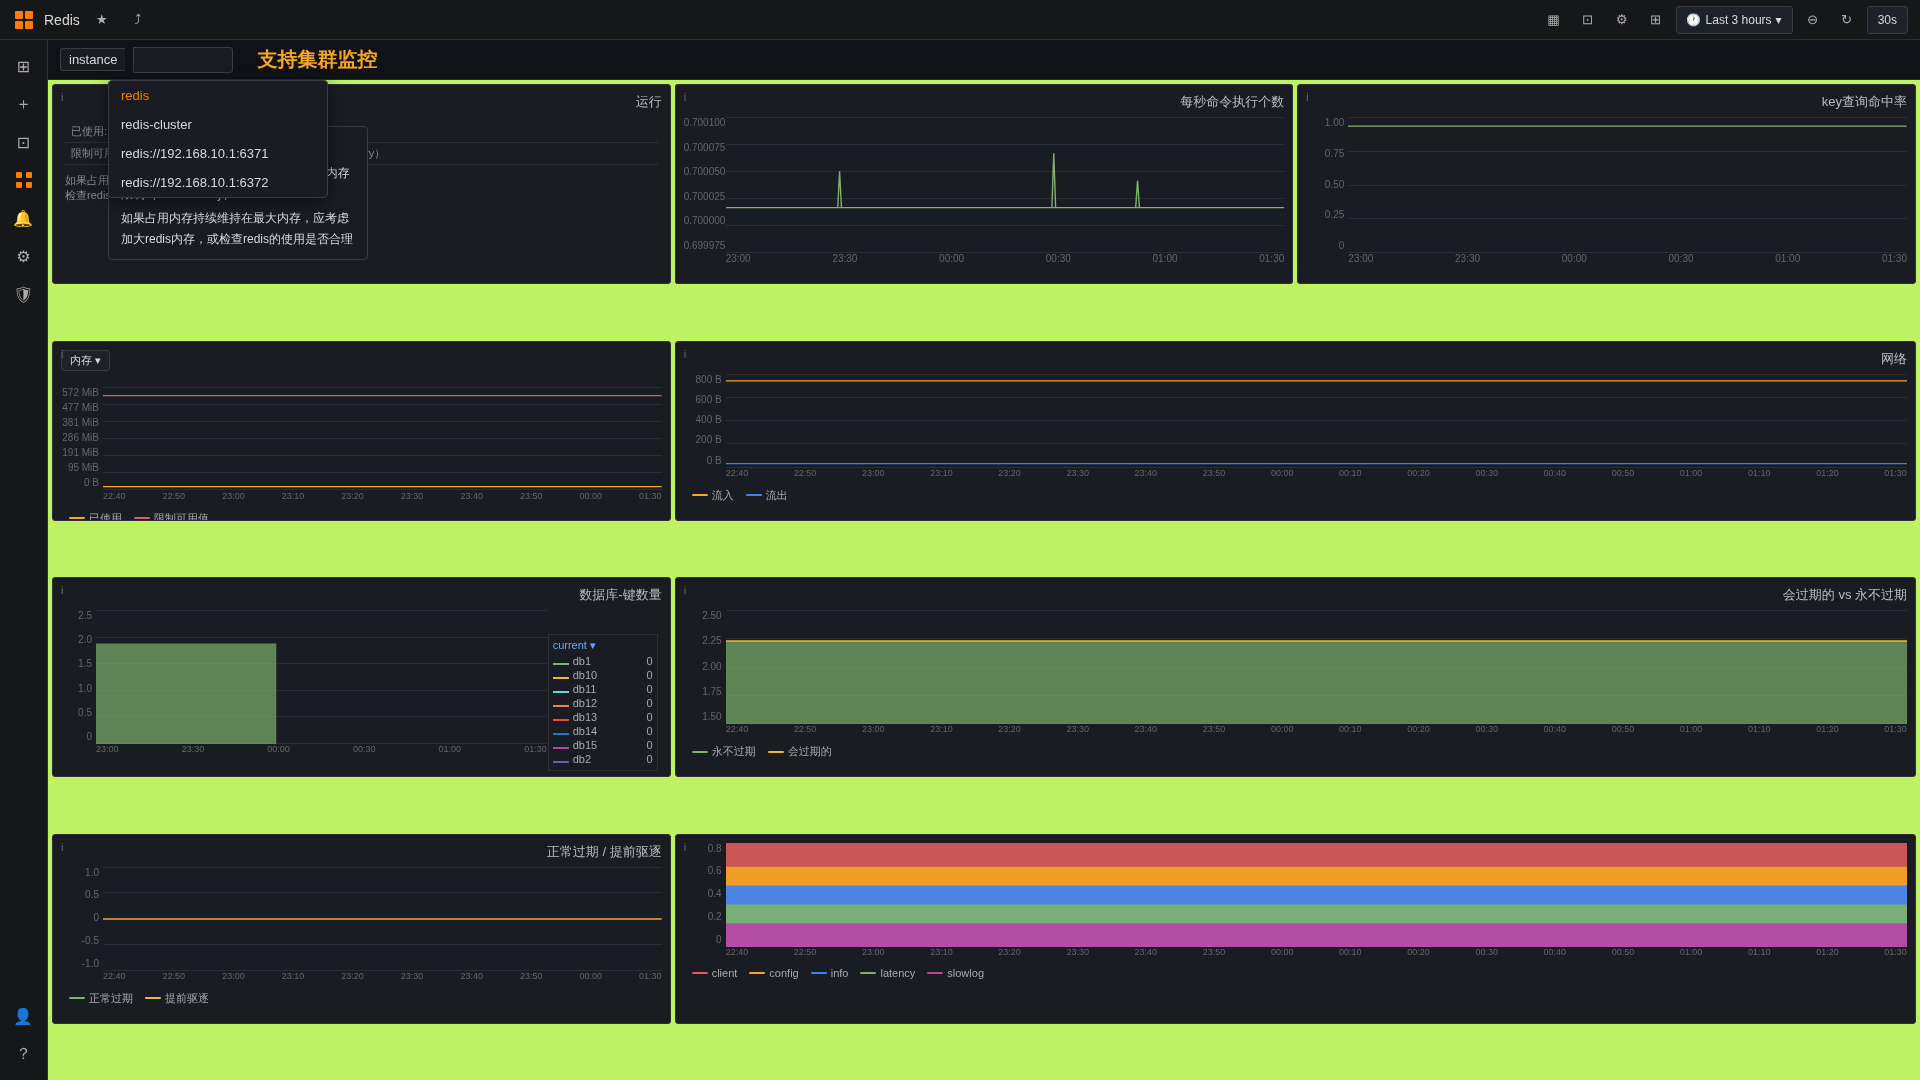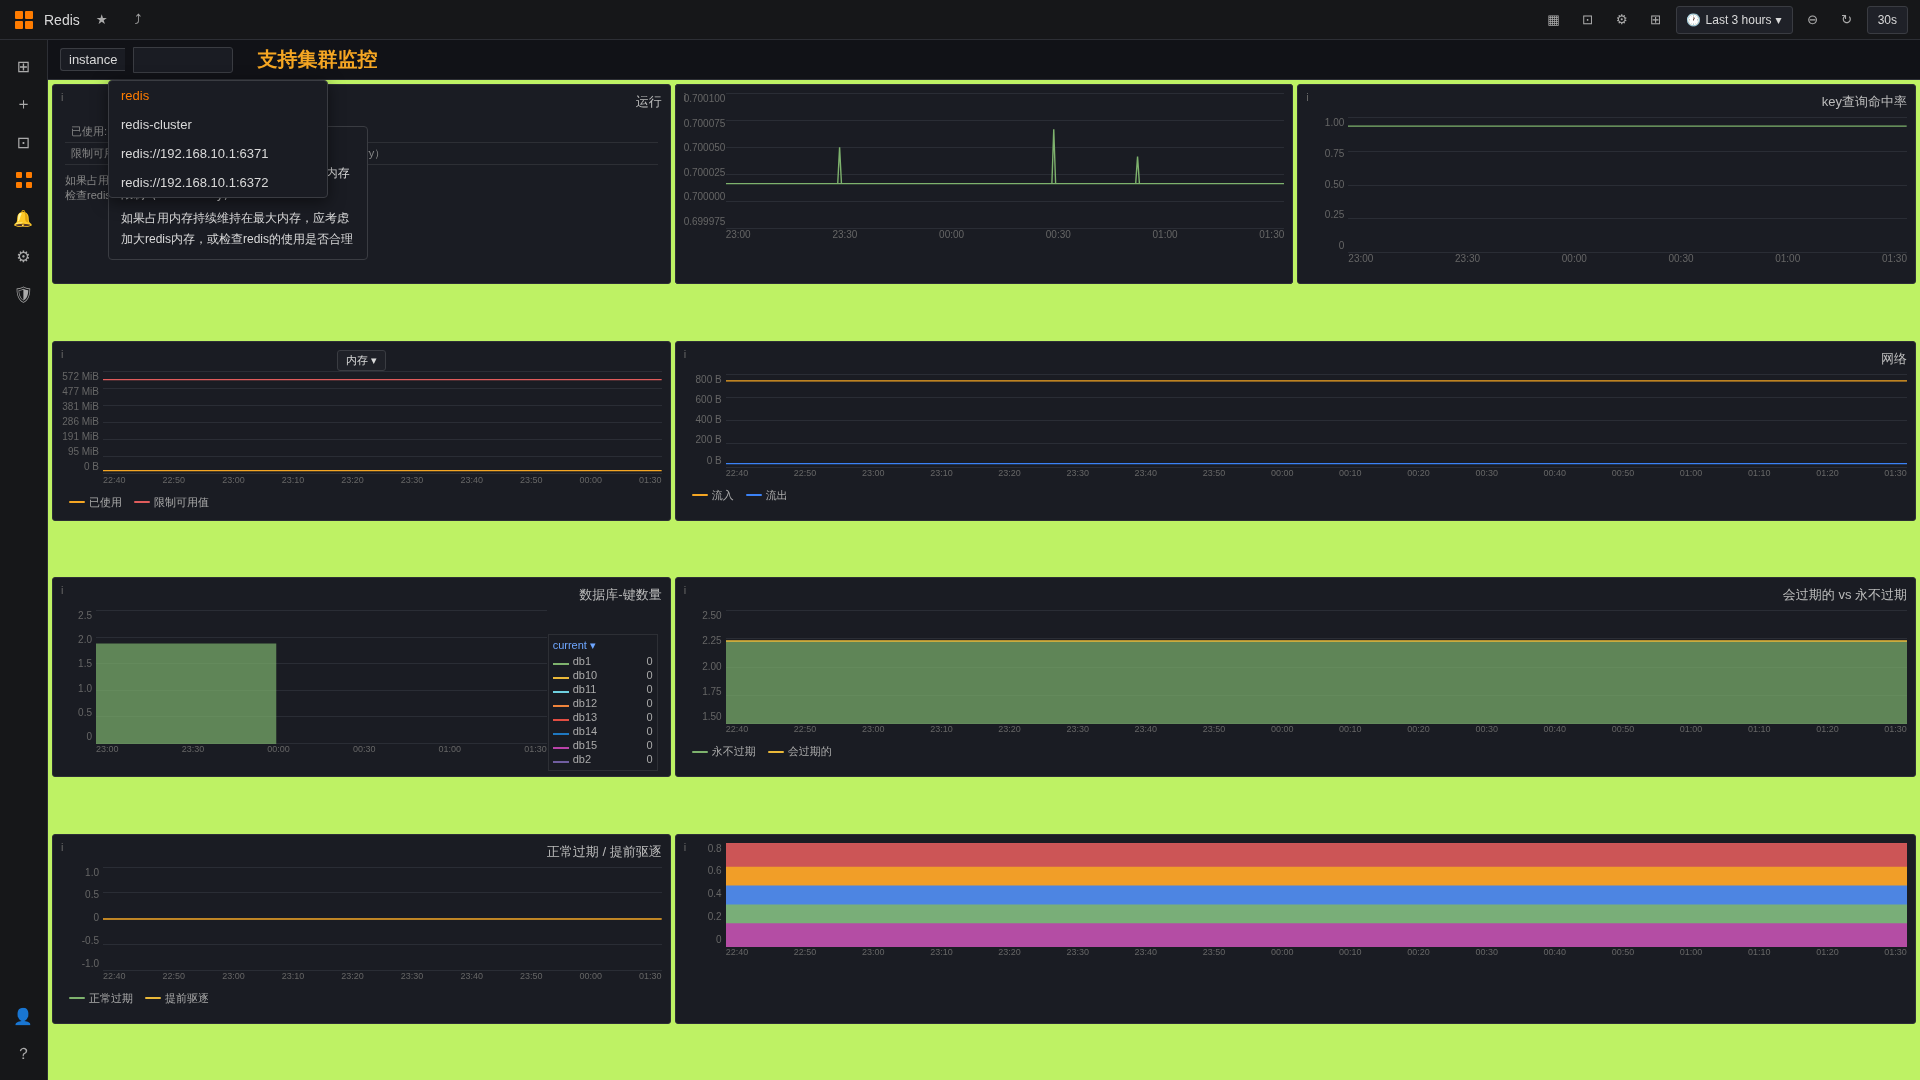--- a/index.html
+++ b/index.html
@@ -471,20 +471,21 @@
 
           <circle cx="100" cy="110" r="8" fill="#2d2f35"></circle>
 
           <text x="100" y="100" text-anchor="middle" fill="white" font-size="22" font-weight="bold">0%</text>
         </svg>
       </div>
     </div>
 
     <div class="panel panel-row1-2" style="grid-column:2; grid-row:1;">
       <div class="panel-info">i</div>
+      <div class="panel-title">每秒命令执行个数</div>
       <div class="chart-area">
         <div class="grid-lines">
           <div class="grid-line"></div>
             <div class="grid-line"></div>
           <div class="grid-line"></div>
             <div class="grid-line"></div>
           <div class="grid-line"></div>
             <div class="grid-line"></div>
         </div>
         <div class="axis-labels-y">
@@ -544,21 +545,21 @@
             <span>00:00</span>
             <span>00:30</span>
             <span>01:00</span>
             <span>01:30</span>
         </div>
       </div>
     </div>
 
     <div class="panel" style="grid-column:1/2; grid-row:2; height:180px;">
       <div class="panel-info">i</div>
-      <div style="display:flex; align-items:center; justify-content:center; margin-bottom:0;">
+      <div style="display:flex; align-items:center; margin-bottom:16px;">
         <button style="background:#1f2128; border:1px solid #3a3c42; color:#d9d9d9; padding:2px 8px; font-size:11px; border-radius:3px; cursor:pointer;">
           <span>内存 ▾</span>
         </button>
       </div>
       <div class="chart-area" style="height:calc(100% - 40px);">
         <div class="grid-lines">
           <div class="grid-line"></div>
             <div class="grid-line"></div>
           <div class="grid-line"></div>
             <div class="grid-line"></div>
@@ -891,16 +892,38 @@
             <span>00:20</span>
             <span>00:30</span>
             <span>00:40</span>
             <span>00:50</span>
           <span>01:00</span>
             <span>01:10</span>
             <span>01:20</span>
             <span>01:30</span>
         </div>
       </div>
+      <div class="legend">
+        <div class="legend-item">
+          <span class="legend-dot" style="background:#e05c5c;"></span>
+          <span>client</span>
+        </div>
+        <div class="legend-item">
+          <span class="legend-dot" style="background:#f5a623;"></span>
+          <span>config</span>
+        </div>
+        <div class="legend-item">
+          <span class="legend-dot" style="background:#3b82f6;"></span>
+          <span>info</span>
+        </div>
+        <div class="legend-item">
+          <span class="legend-dot" style="background:#7eb26d;"></span>
+          <span>latency</span>
+        </div>
+        <div class="legend-item">
+          <span class="legend-dot" style="background:#ba43a9;"></span>
+          <span>slowlog</span>
+        </div>
+      </div>
     </div>
 
   </div>
 </div>
 
 </body></html>

